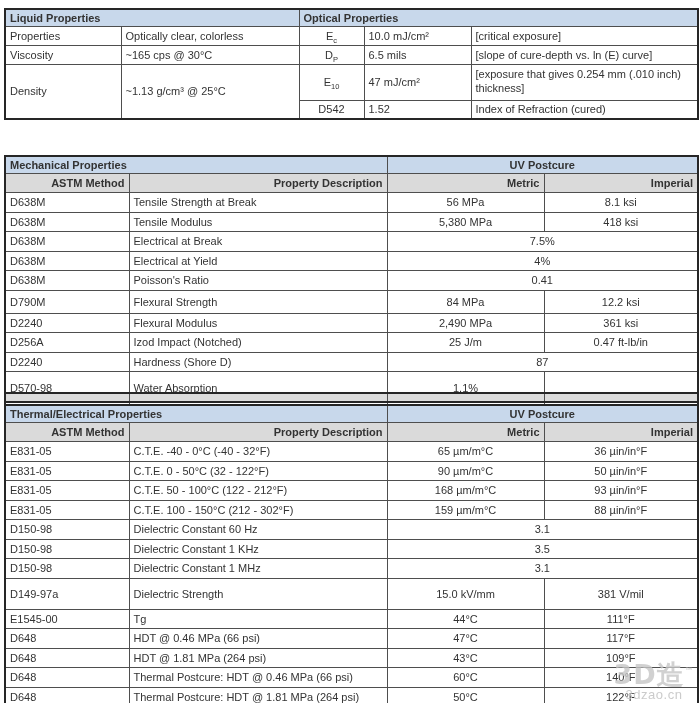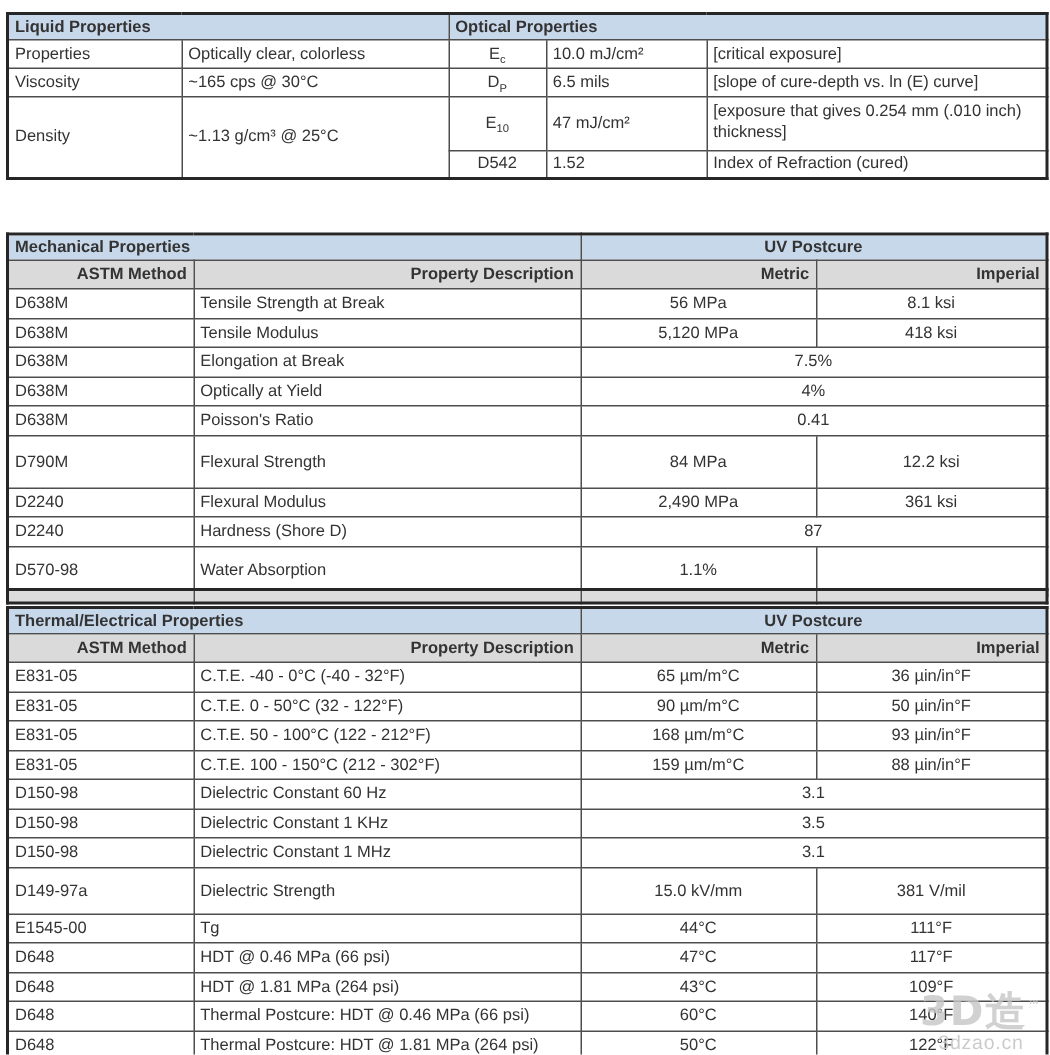--- a/index.html
+++ b/index.html
@@ -103,49 +103,55 @@
     </tr>
     <tr style="height:19.5px">
       <td>D638M</td>
       <td>Tensile Strength at Break</td>
       <td class="c">56 MPa</td>
       <td class="c">8.1 ksi</td>
     </tr>
     <tr style="height:19.5px">
       <td>D638M</td>
       <td>Tensile Modulus</td>
-      <td class="c">5,120 MPa</td>
+      <td class="c">5,380 MPa</td>
       <td class="c">418 ksi</td>
     </tr>
     <tr style="height:19.5px">
       <td>D638M</td>
-      <td>Elongation at Break</td>
+      <td>Electrical at Break</td>
       <td colspan="2" class="c">7.5%</td>
     </tr>
     <tr style="height:19.5px">
       <td>D638M</td>
-      <td>Optically at Yield</td>
+      <td>Electrical at Yield</td>
       <td colspan="2" class="c">4%</td>
     </tr>
     <tr style="height:19.5px">
       <td>D638M</td>
       <td>Poisson's Ratio</td>
       <td colspan="2" class="c">0.41</td>
     </tr>
-    <tr style="height:35px">
+    <tr style="height:23px">
       <td>D790M</td>
       <td>Flexural Strength</td>
       <td class="c">84 MPa</td>
       <td class="c">12.2 ksi</td>
     </tr>
     <tr style="height:19.5px">
       <td>D2240</td>
       <td>Flexural Modulus</td>
       <td class="c">2,490 MPa</td>
       <td class="c">361 ksi</td>
+    </tr>
+    <tr style="height:19.5px">
+      <td>D256A</td>
+      <td>Izod Impact (Notched)</td>
+      <td class="c">25 J/m</td>
+      <td class="c">0.47 ft-lb/in</td>
     </tr>
     <tr style="height:19.5px">
       <td>D2240</td>
       <td>Hardness (Shore D)</td>
       <td colspan="2" class="c">87</td>
     </tr>
     <tr style="height:33px">
       <td>D570-98</td>
       <td>Water Absorption</td>
       <td class="c">1.1%</td>

